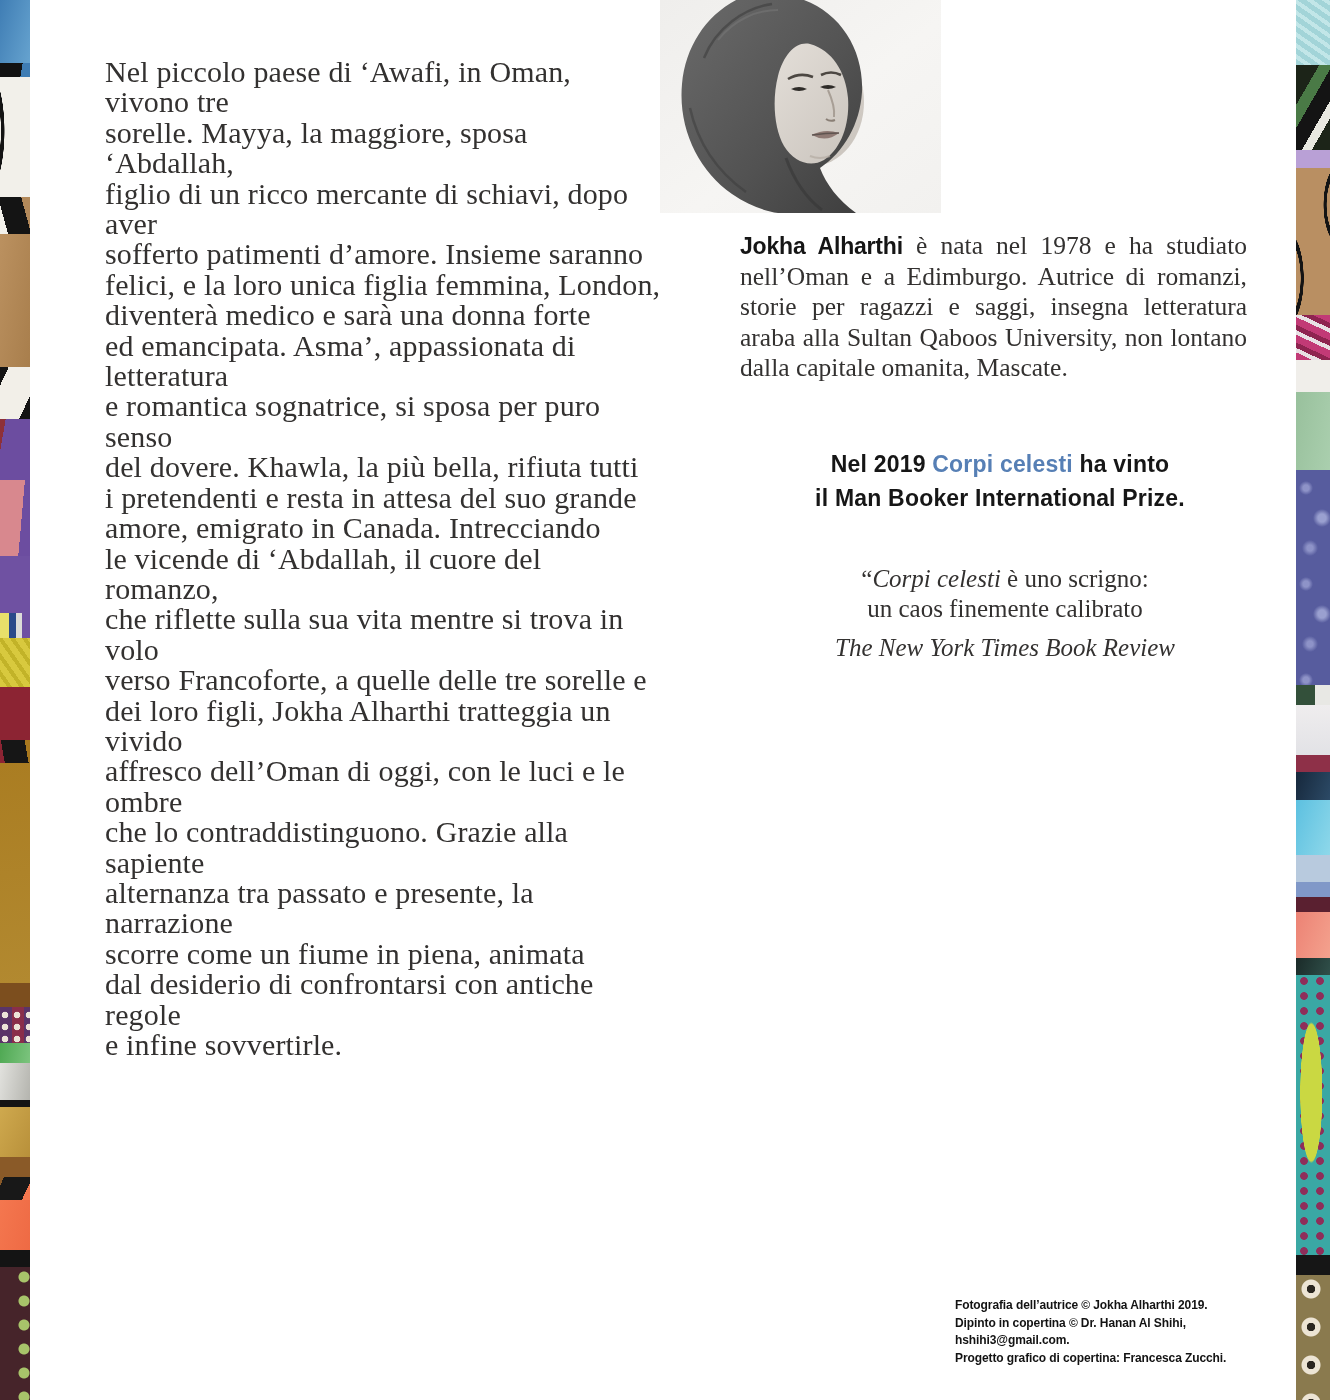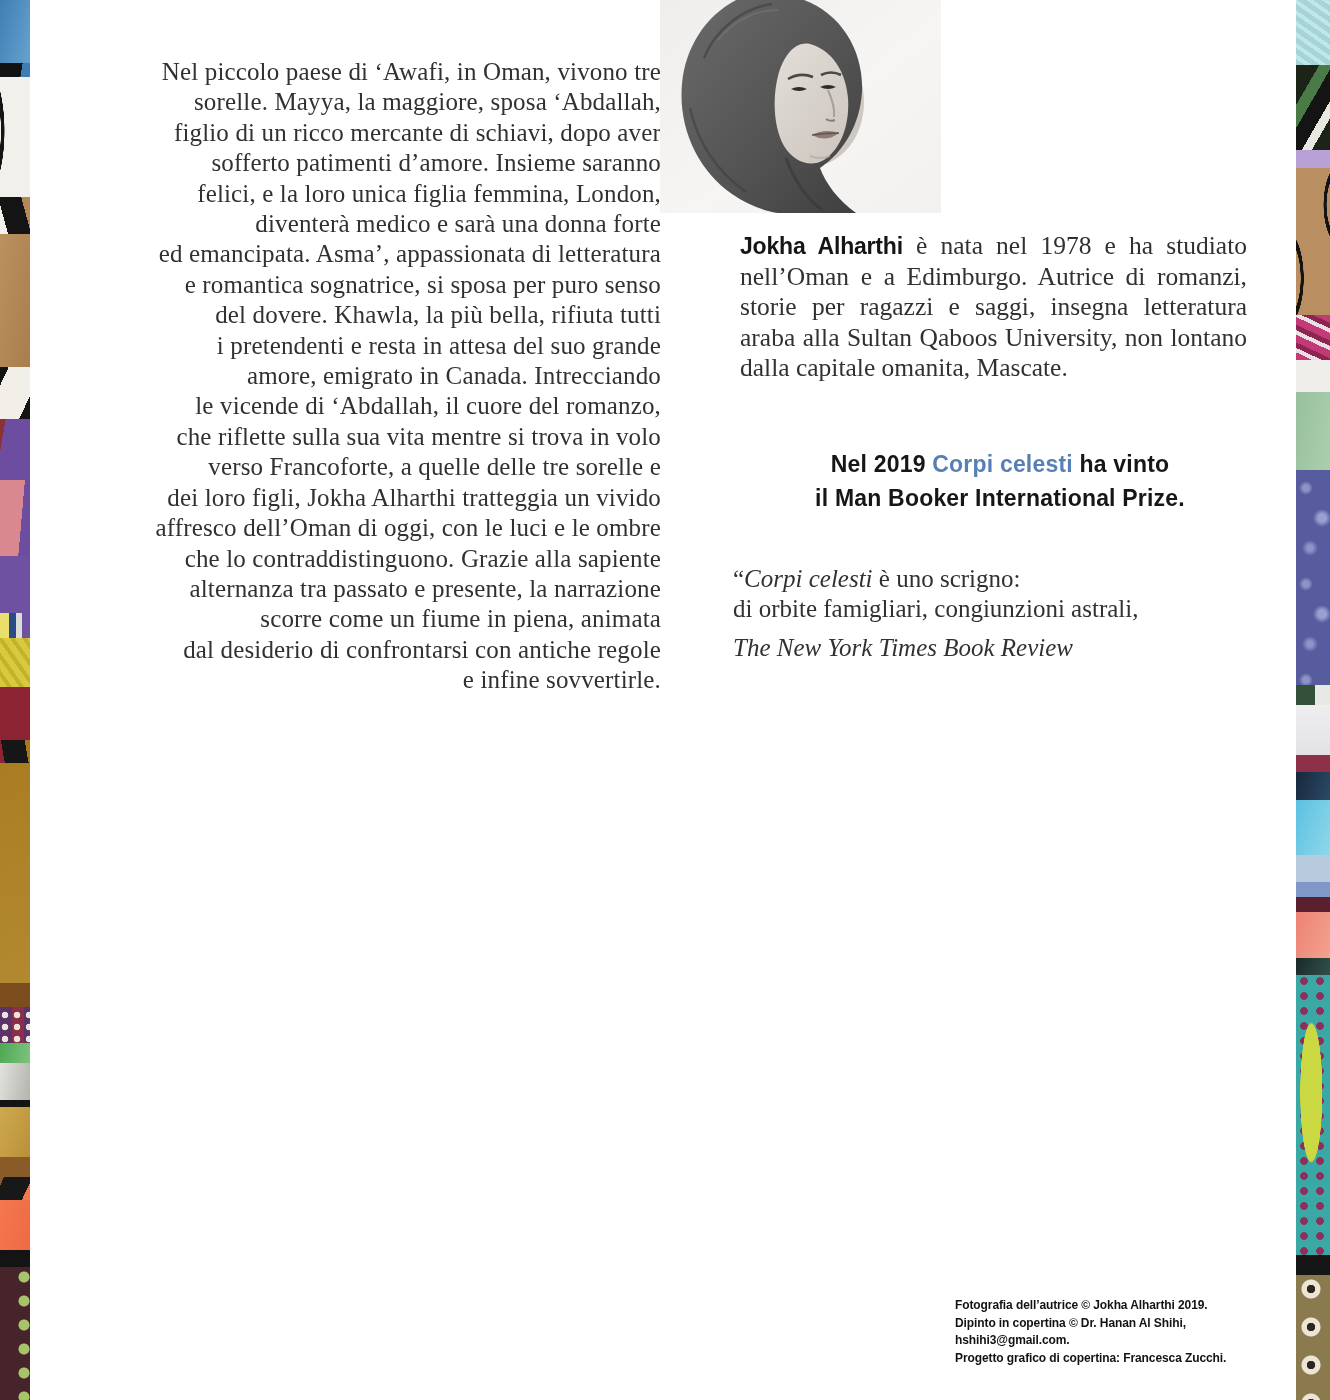--- a/index.html
+++ b/index.html
@@ -77,22 +77,22 @@
                           radial-gradient(circle at 8px 6px,#8e2e5a 3.5px,transparent 4.2px);
          background-size:100% 100%,16px 15px; }
   .rs20{ height:20px;  background:#161616; }
   .rs21{ height:125px; background-color:#8a7a4e;
          background-image:radial-gradient(circle at 15px 14px,#2a2620 4px,#ece4d4 4.5px 9px,transparent 10px);
          background-size:30px 38px; }
 
   
   .synopsis {
     position:absolute; left:105px; top:57px; width:556px;
-    font-size:25px; line-height:30.4px; letter-spacing:0.15px;
-    white-space:pre-line; color:#333130;text-align:right;
+    font-size:30px; line-height:30.4px; letter-spacing:0.15px;
+    white-space:pre-line; color:#333130;
   }
 
   .author-photo { position:absolute; left:660px; top:0; width:281px; height:213px; margin:0; }
   .author-photo svg { display:block; width:100%; height:100%; }
 
   .bio {
     position:absolute; left:740px; top:231px; width:507px; margin:0;
     font-size:25.5px; line-height:30.6px; text-align:justify; color:#333130;
   }
   .bio-name {
@@ -103,21 +103,21 @@
   .award {
     position:absolute; left:738px; top:447px; width:524px; text-align:center;
     font-family:"Liberation Sans", sans-serif; font-weight:bold;
     font-size:23px; line-height:34px; color:#161616; letter-spacing:0.2px;
   }
   .award-line { display:block; }
   .award-title { color:var(--accent, #567fb5); }
 
   .q1 {
     position:absolute; left:733px; top:564px; width:544px; margin:0;
-    text-align:left; font-size:25px; line-height:29.5px; color:#333130;
+    text-align:center; font-size:25px; line-height:29.5px; color:#333130;
   }
   .qline { display:block; }
   .q1 i { font-style:italic; }
   .q1-attr { margin:10px 0 0; font-style:italic; font-size:25px; }
 
   .q2 {
     position:absolute; left:733px; top:754px; width:544px; margin:0;
     text-align:center; font-size:25px; color:#333130;
   }
   .q2-text { margin:0; }
@@ -270,21 +270,21 @@
 
   <p class="bio"><span class="bio-name">Jokha Alharthi</span><span> è nata nel 1978 e ha studiato nell’Oman e a Edimburgo. Autrice di romanzi, storie per ragazzi e saggi, insegna letteratura araba alla Sultan Qaboos University, non lontano dalla capitale omanita, Mascate.</span></p>
 
   <div class="award">
     <span class="award-line"><span>Nel 2019 </span><span class="award-title">Corpi celesti</span><span> ha vinto</span></span>
     <span class="award-line">il Man Booker International Prize.</span>
   </div>
 
   <blockquote class="q1">
     <span class="qline"><span>“</span><i>Corpi celesti</i><span> è uno scrigno:</span></span>
-    <span class="qline">di orbite famigliari, congiunzioni astrali,</span>
+    <span class="qline">un caos finemente calibrato</span>
     <p class="q1-attr">The New York Times Book Review</p>
   </blockquote>
 
 
 
   <div class="credits">Fotografia dell’autrice © Jokha Alharthi 2019.
 Dipinto in copertina © Dr. Hanan Al Shihi, hshihi3@gmail.com.
 Progetto grafico di copertina: Francesca Zucchi.</div>
 
 </div>

